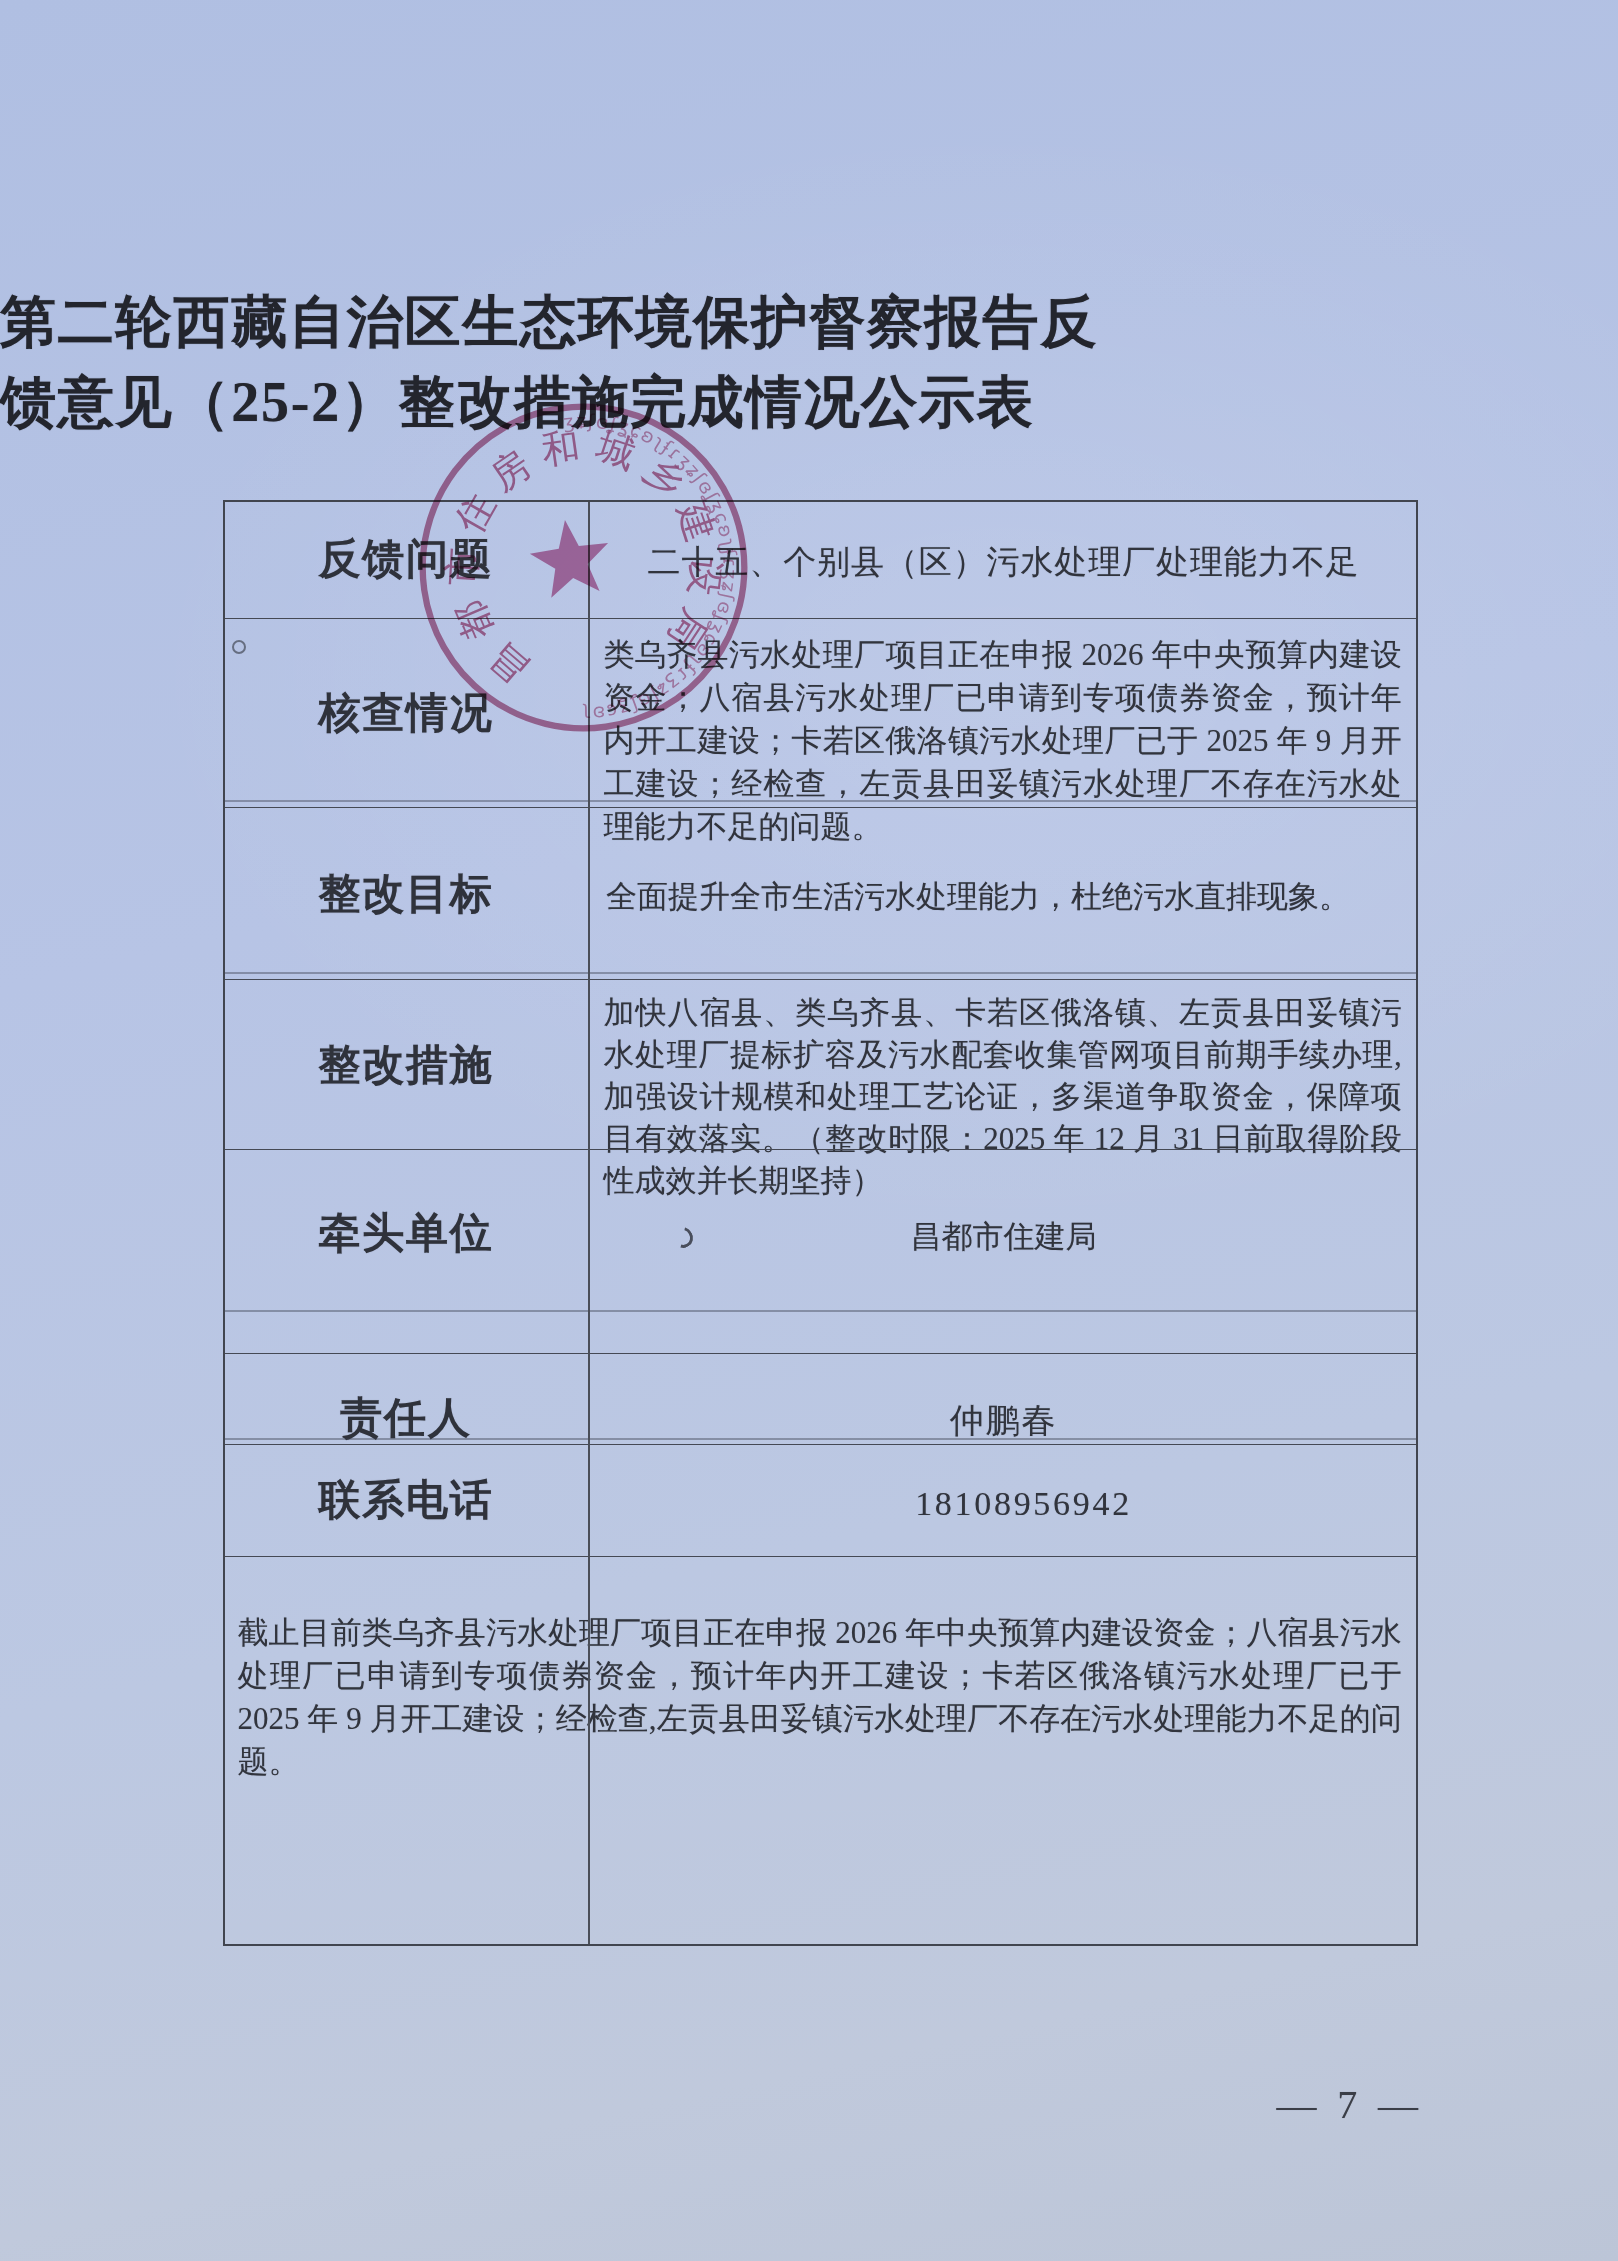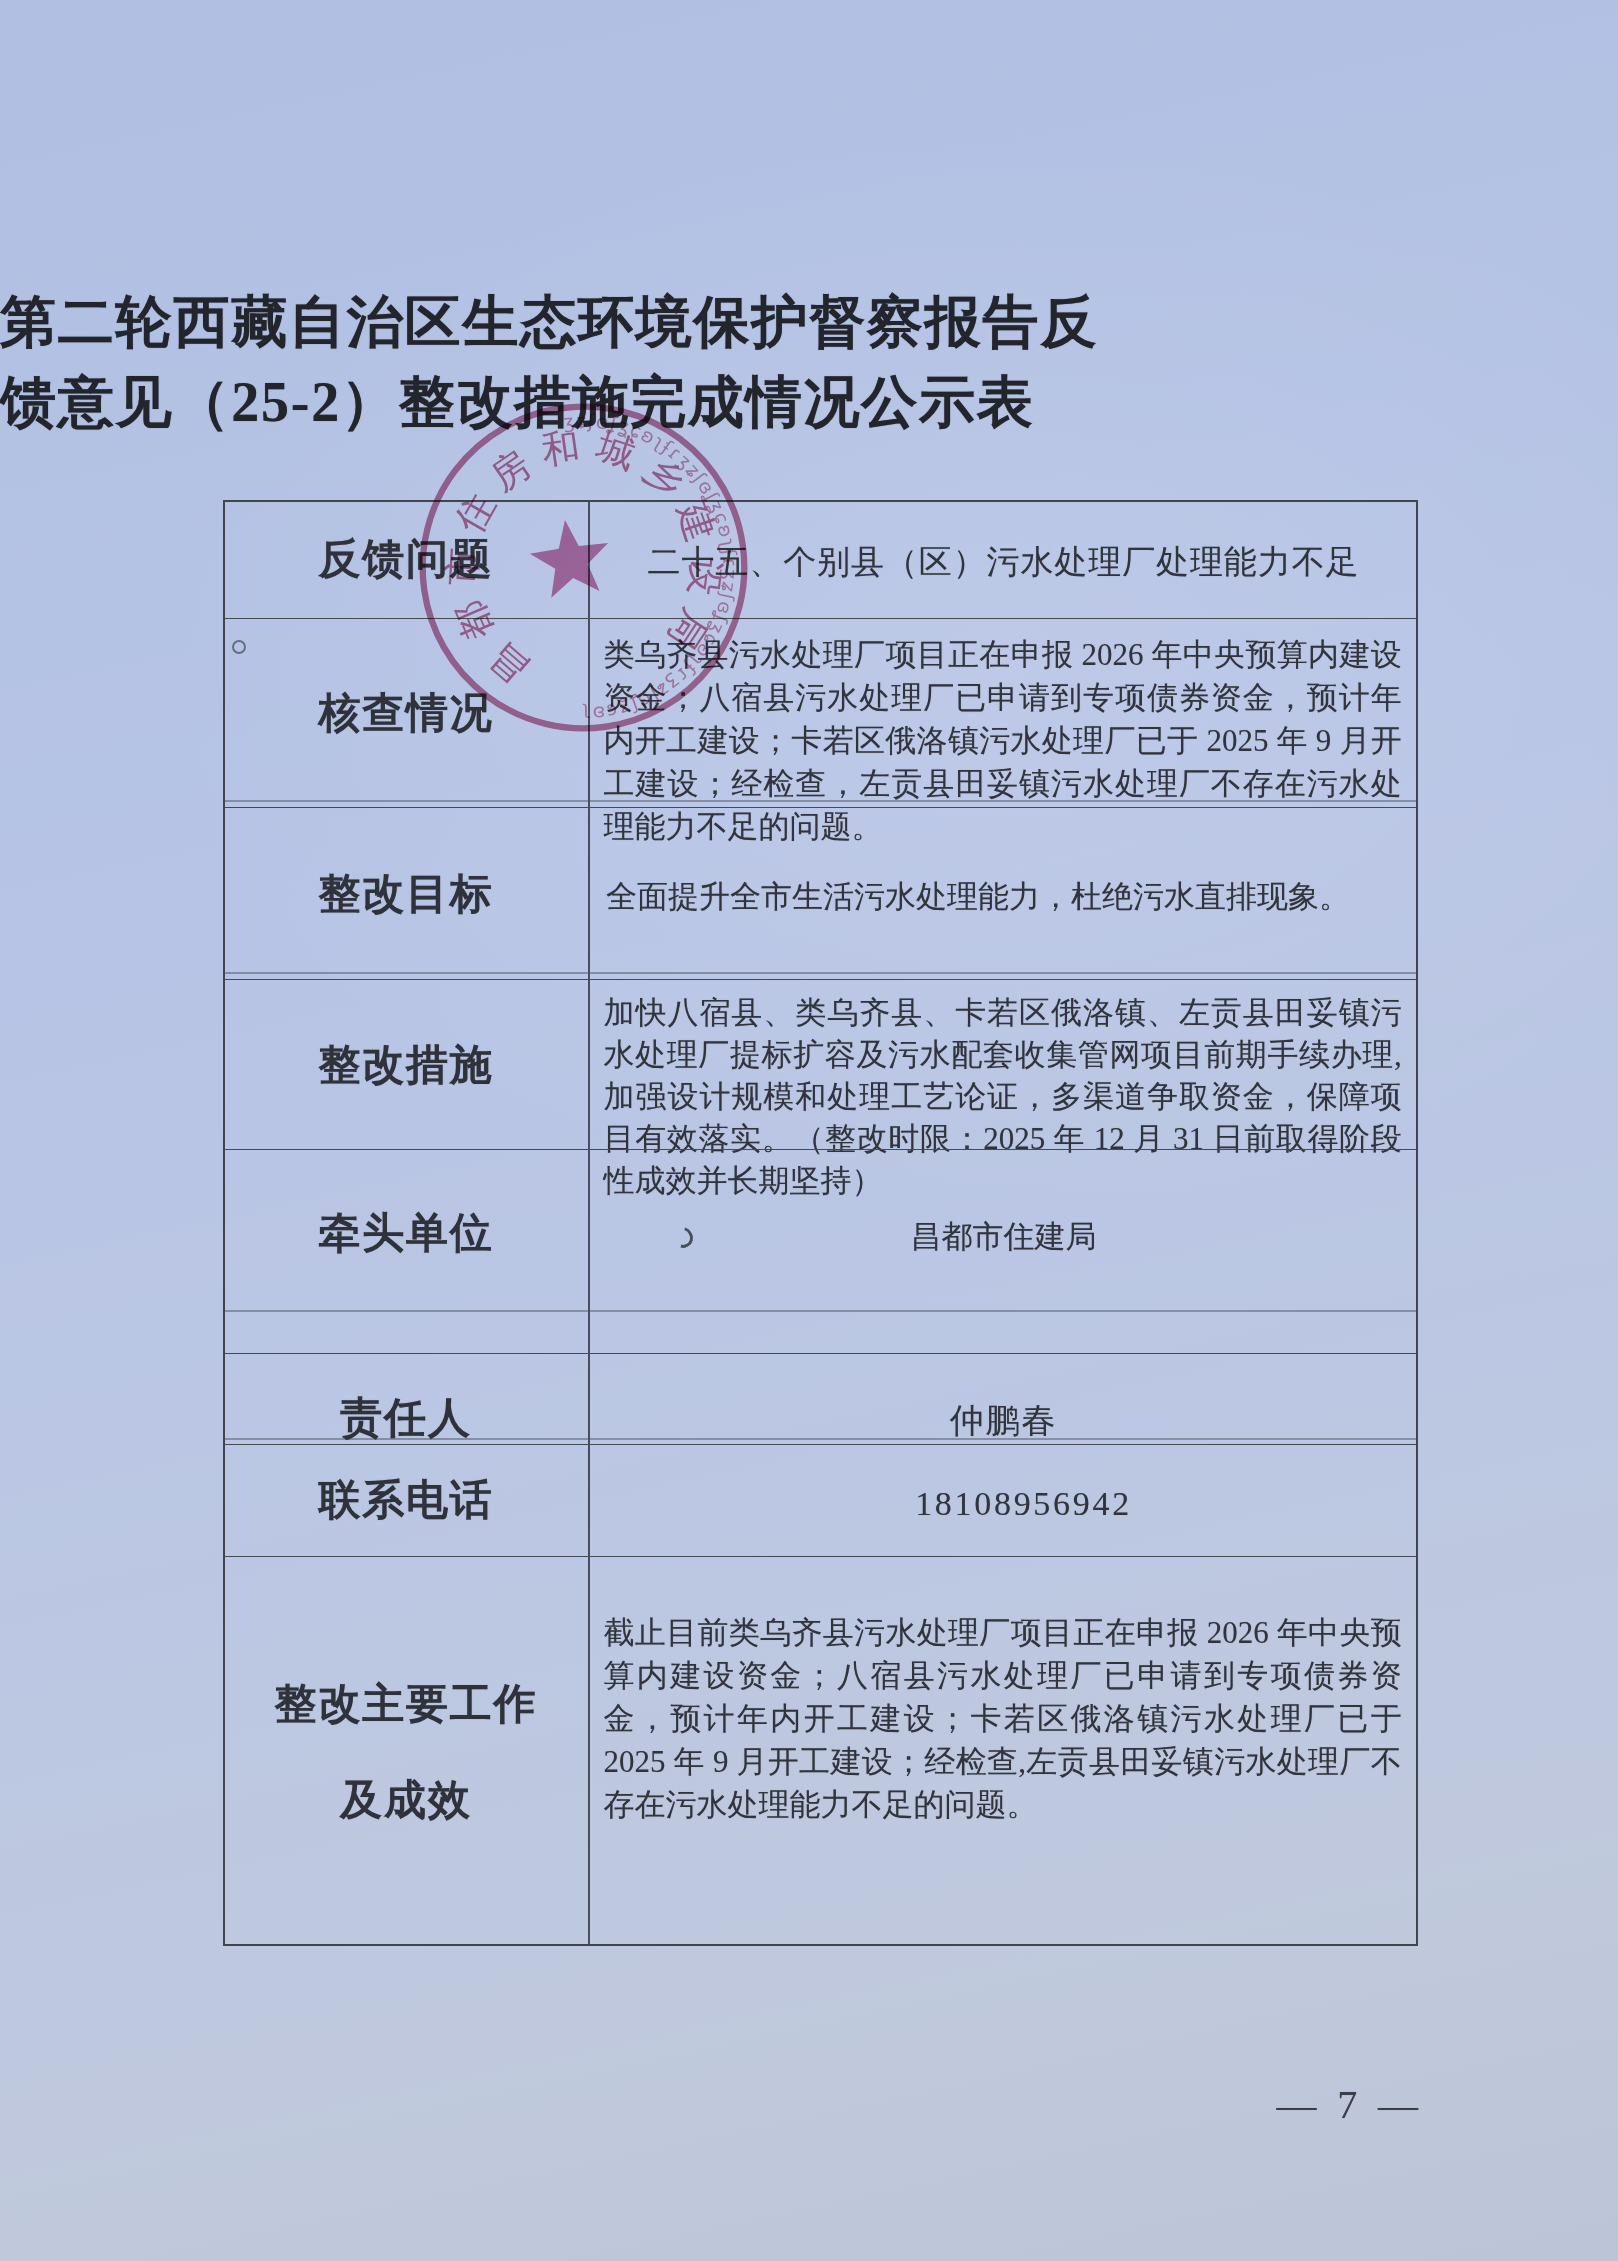--- a/index.html
+++ b/index.html
@@ -144,24 +144,20 @@
     </div>
 
     <div class="row r7">
       <div class="label-cell">
         <span>联系电话</span>
       </div>
       <div class="value-cell center">18108956942</div>
     </div>
 
     <div class="row r8">
-      <div class="label-cell">
-        <span>整改主要工作</span>
-        <span class="l2">及成效</span>
-      </div>
       <div class="value-cell para">截止目前类乌齐县污水处理厂项目正在申报 2026 年中央预算内建设资金；八宿县污水处理厂已申请到专项债券资金，预计年内开工建设；卡若区俄洛镇污水处理厂已于 2025 年 9 月开工建设；经检查,左贡县田妥镇污水处理厂不存在污水处理能力不足的问题。</div>
     </div>
 
     <div class="ghost-line" style="top:300px"></div>
     <div class="ghost-line" style="top:472px"></div>
     <div class="ghost-line" style="top:810px"></div>
     <div class="ghost-line" style="top:938px"></div>
 
     <div class="vdivider"></div>
     <div class="table-frame"></div>

